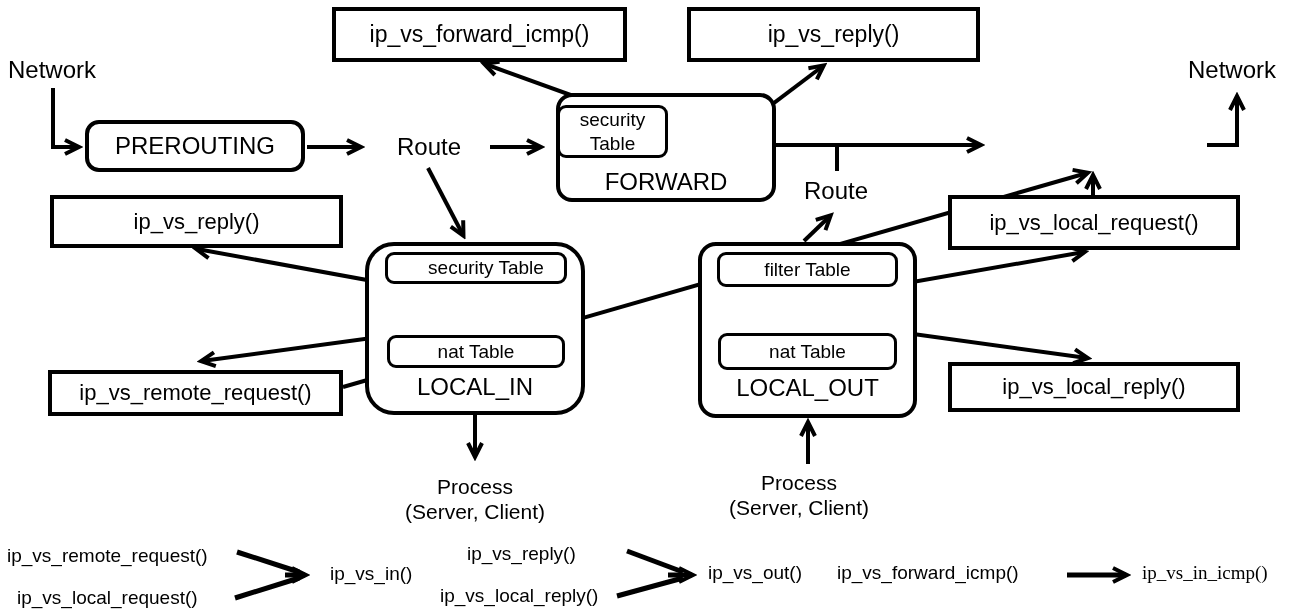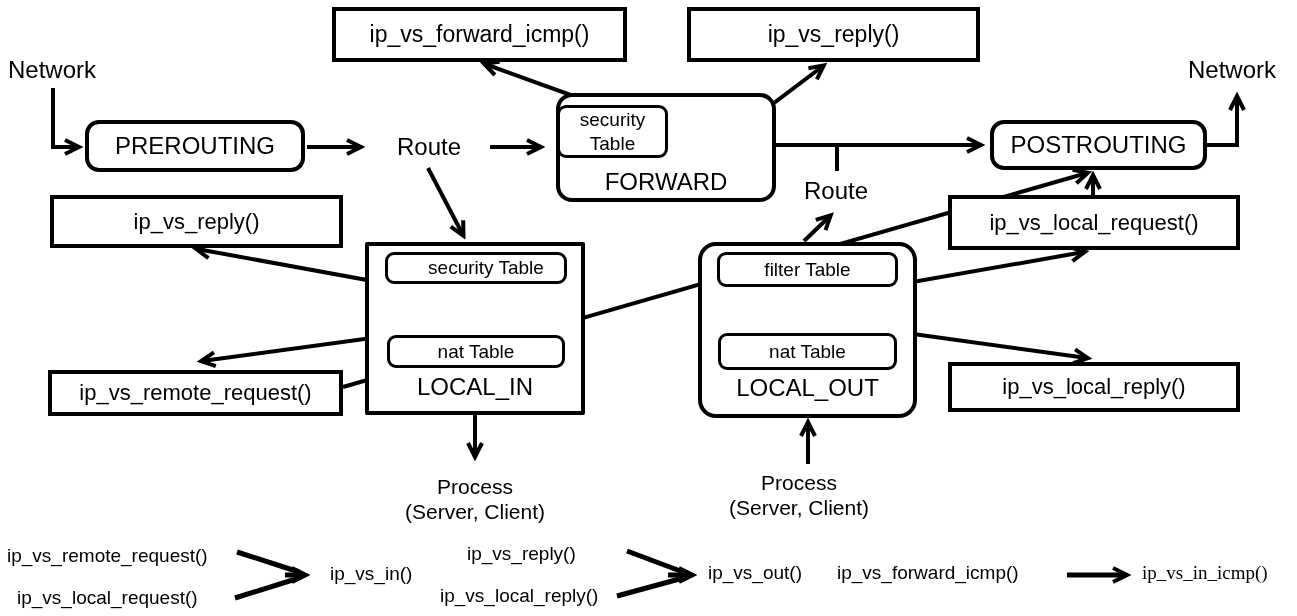--- a/index.html
+++ b/index.html
@@ -38,21 +38,21 @@
   [data-name="fn-forward-icmp-box"]{left:332px;top:7px;width:295px;height:55px;font-size:23px;}
   [data-name="fn-reply-top-box"]{left:687px;top:7px;width:293px;height:55px;font-size:23px;}
   [data-name="fn-reply-left-box"]{left:50px;top:195px;width:293px;height:53px;}
   [data-name="fn-remote-request-box"]{left:48px;top:370px;width:295px;height:46px;}
   [data-name="fn-local-request-box"]{left:948px;top:195px;width:292px;height:55px;}
   [data-name="fn-local-reply-box"]{left:948px;top:362px;width:292px;height:50px;}
 
   [data-name="chain-prerouting"]{left:85px;top:120px;width:220px;height:52px;border-radius:14px;}
   [data-name="chain-postrouting"]{left:990px;top:120px;width:217px;height:50px;border-radius:14px;}
   [data-name="chain-forward"]{left:548px;top:93px;width:220px;height:109px;padding-bottom:2px;margin-left:8px;}
-  [data-name="chain-local-in"]{left:365px;top:242px;width:220px;height:173px;padding-bottom:10px;border-radius:2px;}
+  [data-name="chain-local-in"]{left:365px;top:242px;width:220px;height:173px;padding-bottom:10px;border-radius:29px;}
   [data-name="chain-local-out"]{left:698px;top:242px;width:219px;height:176px;padding-bottom:12px;border-radius:18px;}
 
   [data-name="forward-security-table"]{left:557px;top:105px;width:111px;height:53px;}
   [data-name="localin-security-table"]{left:385px;top:252px;width:182px;height:32px;padding-left:20px;}
   [data-name="localin-nat-table"]{left:387px;top:335px;width:178px;height:33px;}
   [data-name="localout-filter-table"]{left:717px;top:252px;width:181px;height:35px;}
   [data-name="localout-nat-table"]{left:718px;top:333px;width:179px;height:37px;}
 
   [data-name="process-left"]{left:373px;top:474px;}
   [data-name="process-right"]{left:697px;top:470px;}
@@ -120,23 +120,20 @@
   <div class="fbox" data-name="fn-remote-request-box">ip_vs_remote_request()</div>
   <div class="fbox" data-name="fn-local-request-box">ip_vs_local_request()</div>
   <div class="fbox" data-name="fn-local-reply-box">ip_vs_local_reply()</div>
 
   <div class="chain chain-center" data-name="chain-prerouting">
     <span data-name="chain-prerouting-label">PREROUTING</span>
   </div>
   <div class="chain chain-bottom" data-name="chain-forward">
     <span data-name="chain-forward-label">FORWARD</span>
   </div>
-  <div class="chain chain-center" data-name="chain-postrouting">
-    <span data-name="chain-postrouting-label">POSTROUTING</span>
-  </div>
   <div class="chain chain-bottom" data-name="chain-local-in">
     <span data-name="chain-local-in-label">LOCAL_IN</span>
   </div>
   <div class="chain chain-bottom" data-name="chain-local-out">
     <span data-name="chain-local-out-label">LOCAL_OUT</span>
   </div>
 
   <div class="tbl" data-name="forward-security-table">
     <div>
       <div data-name="forward-security-table-line1">security</div>

